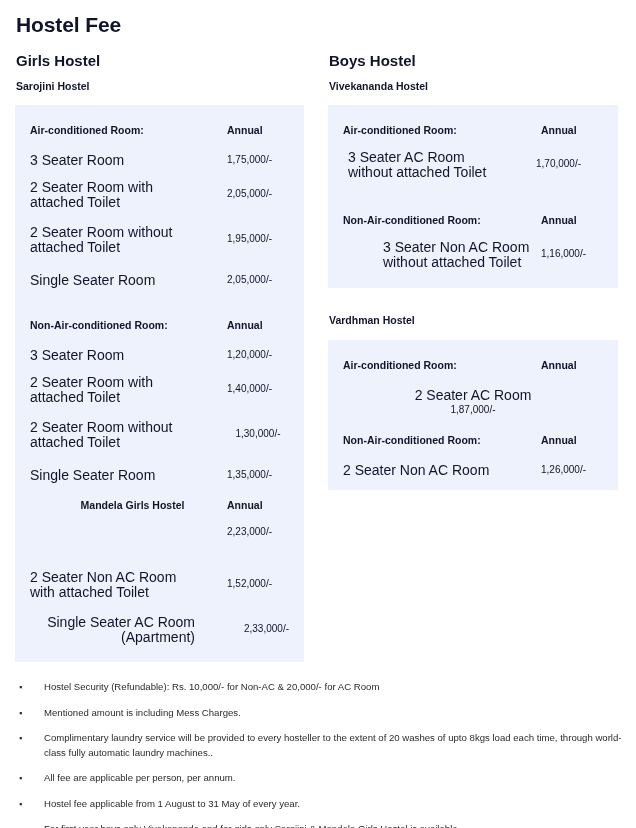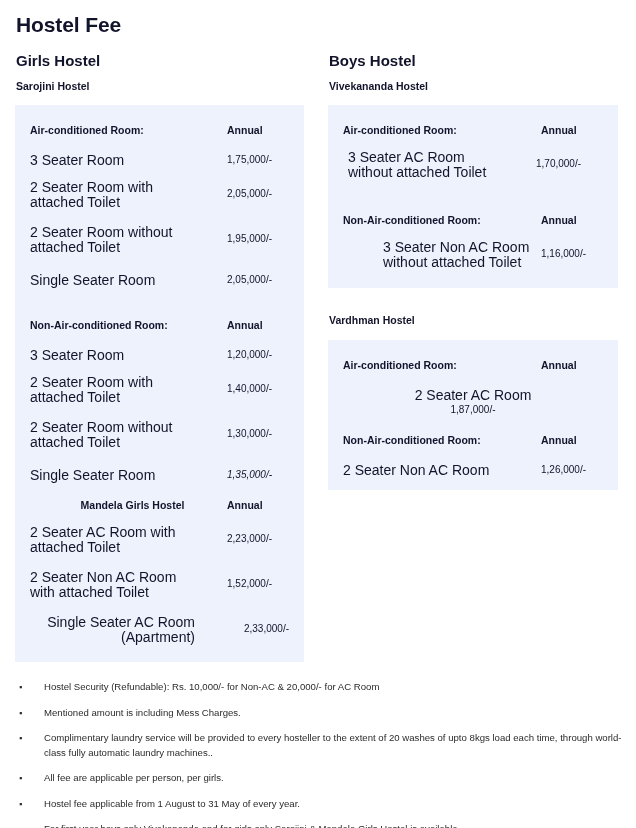--- a/index.html
+++ b/index.html
@@ -155,35 +155,34 @@
       <div class="val" style="flex:0 0 62px;">1,20,000/-</div>
     </div>
 
     <div class="arow" style="top:270px; padding:0 15px;">
       <div class="lbl" style="flex:1 1 auto; max-width:165px;">2 Seater Room with attached Toilet</div>
       <div class="val" style="flex:0 0 62px; margin-left:auto;">1,40,000/-</div>
     </div>
 
     <div class="arow" style="top:315px; padding:0 15px;">
       <div class="lbl" style="flex:1 1 auto; max-width:180px;">2 Seater Room without attached Toilet</div>
-      <div class="val" style="flex:0 0 62px; margin-left:auto;">1,30,000/-</div>
+      <div class="val" style="flex:0 0 62px; margin-left:auto;text-align:center;">1,30,000/-</div>
     </div>
 
     <div class="arow" style="top:363px; padding:0 15px;">
       <div class="lbl" style="flex:1 1 auto;">Single Seater Room</div>
-      <div class="val" style="flex:0 0 62px;font-style:italic;">1,35,000/-</div>
+      <div class="val" style="flex:0 0 62px;">1,35,000/-</div>
     </div>
 
     <div class="arow hdr" style="top:393px; padding:0 15px;margin-left:8px;">
       <div class="lbl centered-label" style="flex:1 1 auto;">Mandela Girls Hostel</div>
       <div class="val" style="flex:0 0 62px;">Annual</div>
     </div>
 
     <div class="arow" style="top:420px; padding:0 15px;">
-      <div class="lbl" style="flex:1 1 auto; max-width:185px;">2  Seater AC Room with attached Toilet</div>
       <div class="val" style="flex:0 0 62px; margin-left:auto;">2,23,000/-</div>
     </div>
 
     <div class="arow" style="top:465px; padding:0 15px;">
       <div class="lbl" style="flex:1 1 auto; max-width:165px;">2  Seater Non AC Room with attached Toilet</div>
       <div class="val" style="flex:0 0 62px; margin-left:auto;">1,52,000/-</div>
     </div>
 
     <div class="arow" style="top:510px; padding:0 15px;text-align:right;">
       <div class="lbl" style="flex:1 1 auto; max-width:165px;">Single Seater AC Room (Apartment)</div>
@@ -257,21 +256,21 @@
       <span class="note-text">Mentioned amount is including Mess Charges.</span>
     </div>
 
     <div class="note">
       <span class="bullet">▪</span>
       <span class="note-text">Complimentary laundry service will be provided to every hosteller to the extent of 20 washes of upto 8kgs load each time, through world-class fully automatic laundry machines..</span>
     </div>
 
     <div class="note">
       <span class="bullet">▪</span>
-      <span class="note-text">All fee are applicable per person, per girls.</span>
+      <span class="note-text">All fee are applicable per person, per annum.</span>
     </div>
 
     <div class="note">
       <span class="bullet">▪</span>
       <span class="note-text">Hostel fee applicable from 1 August to 31 May of every year.</span>
     </div>
 
     <div class="note">
       <span class="bullet">▪</span>
       <span class="note-text">For first year boys only Vivekananda and for girls only Sarojini &amp; Mandela Girls Hostel is available.</span>

